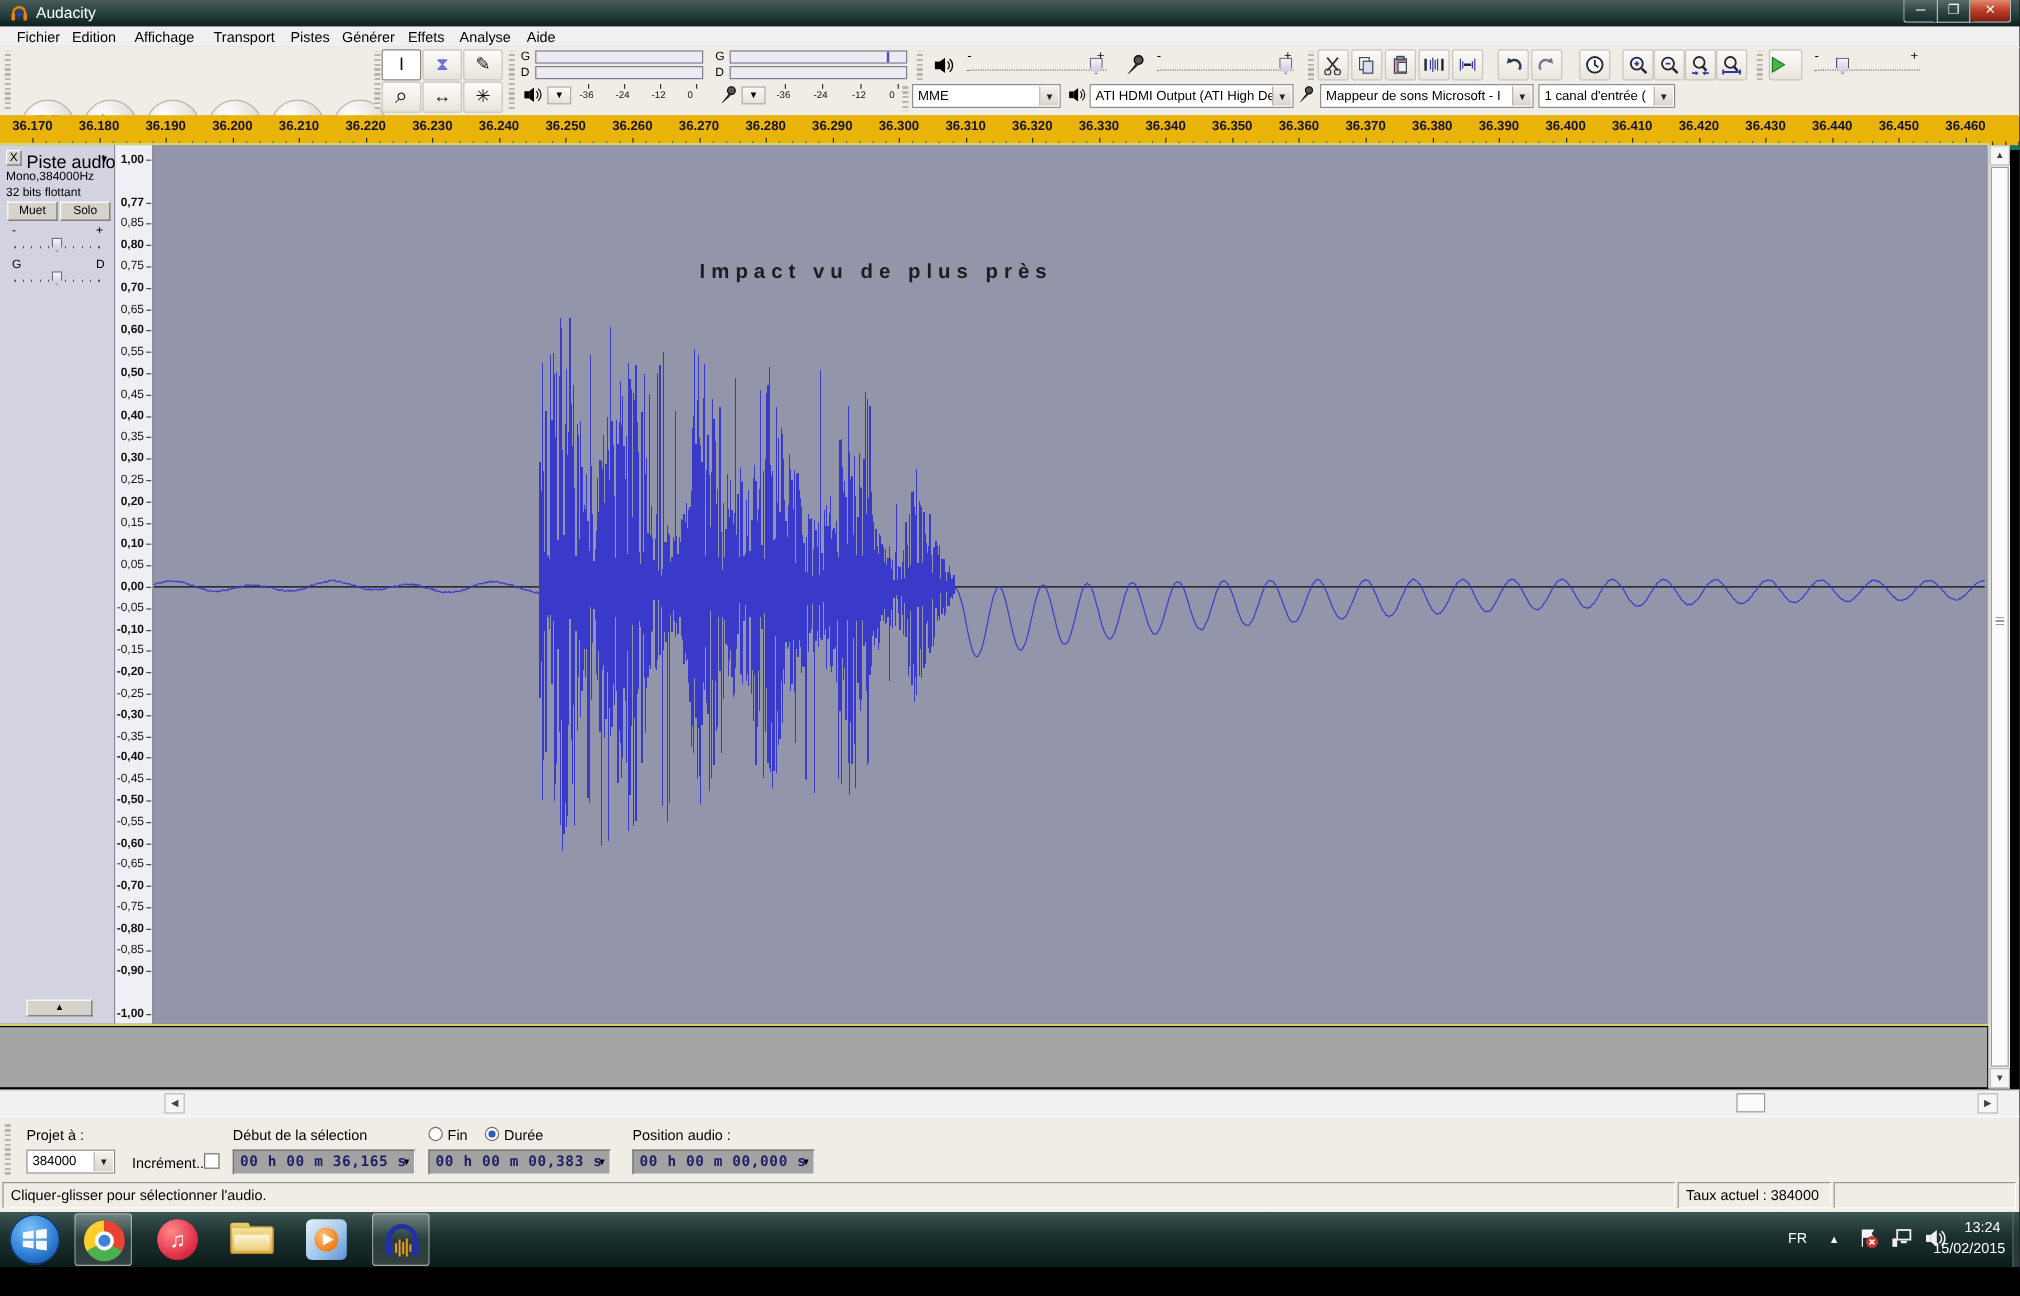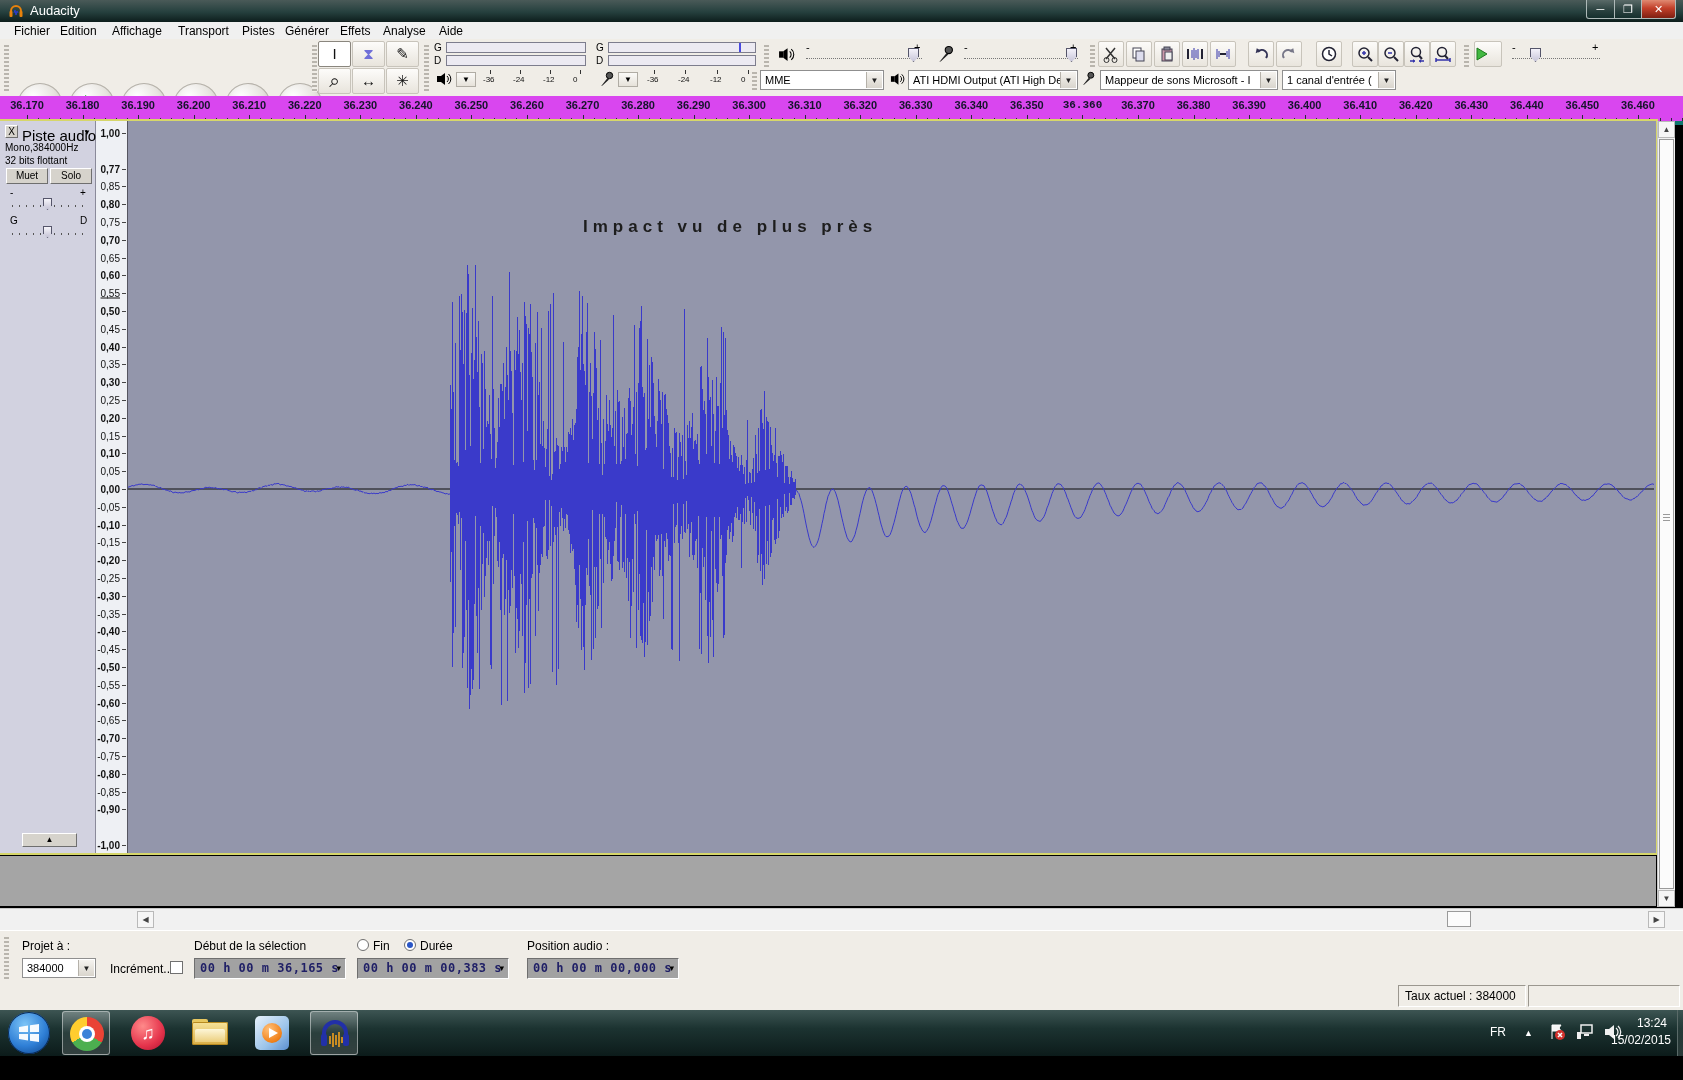--- a/index.html
+++ b/index.html
@@ -36,21 +36,21 @@
   .sthumb{position:absolute;width:11px;height:14px;background:linear-gradient(#f4f2fa,#c9c7da);
     border:1px solid #55556a;box-sizing:border-box;
     clip-path:polygon(0 0,100% 0,100% 60%,50% 100%,0 60%);}
   .ebtn{position:absolute;width:26px;height:26px;border:1px solid #c8c4bb;border-radius:2px;
     background:linear-gradient(#fcfbf9,#e9e5dd);box-sizing:border-box;}
   .combo{position:absolute;height:20px;background:#fff;border:1px solid #8f8f8f;box-sizing:border-box;
     font-size:11px;color:#000;line-height:18px;padding-left:4px;white-space:nowrap;overflow:hidden;}
   .combo .da{position:absolute;right:1px;top:1px;bottom:1px;width:15px;background:linear-gradient(#f5f3ef,#d9d5cd);
     border-left:1px solid #b5b1a9;font-size:8px;color:#222;text-align:center;line-height:17px;}
   
-  #timeline{left:0;top:96px;width:1683px;height:25px;background:#d946ef;border-bottom:4px solid #0f766e;}
+  #timeline{left:0;top:96px;width:1683px;height:25px;background:#eab308;border-bottom:4px solid #0f766e;}
   .tl-label{position:absolute;top:3px;font-size:11px;font-weight:700;color:#14142a;transform:translateX(-50%);}
   .tl-tick{position:absolute;bottom:0;width:1px;background:#2a2a3a;}
   
   #trackwrap{left:0;top:121px;width:1656px;height:732px;background:#9396ab;outline:2px solid #d6d66a;}
   #panel{left:0;top:0;width:96px;height:732px;background:#d2d2e0;border-right:1px solid #8a8a9a;box-sizing:border-box;}
   .pbtn{position:absolute;background:#d6d3cc;border:1px solid;border-color:#fff #6f6f6f #6f6f6f #fff;
     font-size:10px;text-align:center;color:#000;box-sizing:border-box;}
   .ptxt{position:absolute;font-size:10px;color:#000;white-space:nowrap;}
   .pslider{position:absolute;left:10px;width:76px;height:14px;}
   .pslider .trk{position:absolute;left:2px;right:2px;top:9px;height:2px;
@@ -477,21 +477,21 @@
     <div class="tl-tick" style="left: 982px; height: 3px;"></div>
     <div class="tl-tick" style="left: 994px; height: 3px;"></div>
     <div class="tl-tick" style="left: 1005px; height: 3px;"></div>
     <div class="tl-tick" style="left: 1016px; height: 3px;"></div>
     <span class="tl-label" style="left: 1026.9px;">36.350</span>
     <div class="tl-tick" style="left: 1027px; height: 6px;"></div>
     <div class="tl-tick" style="left: 1038px; height: 3px;"></div>
     <div class="tl-tick" style="left: 1049px; height: 3px;"></div>
     <div class="tl-tick" style="left: 1060px; height: 3px;"></div>
     <div class="tl-tick" style="left: 1071px; height: 3px;"></div>
-    <span class="tl-label" style="left: 1082.45px; font-family: Liberation Mono, monospace;">36.360</span>
+    <span class="tl-label" style="left: 1082.45px;">36.360</span>
     <div class="tl-tick" style="left: 1082px; height: 6px;"></div>
     <div class="tl-tick" style="left: 1094px; height: 3px;"></div>
     <div class="tl-tick" style="left: 1105px; height: 3px;"></div>
     <div class="tl-tick" style="left: 1116px; height: 3px;"></div>
     <div class="tl-tick" style="left: 1127px; height: 3px;"></div>
     <span class="tl-label" style="left: 1138px;">36.370</span>
     <div class="tl-tick" style="left: 1138px; height: 6px;"></div>
     <div class="tl-tick" style="left: 1149px; height: 3px;"></div>
     <div class="tl-tick" style="left: 1160px; height: 3px;"></div>
     <div class="tl-tick" style="left: 1171px; height: 3px;"></div>
@@ -589,21 +589,21 @@
       <span class="vr-label b" style="top: 83.2px;">0,80</span>
       <div class="vr-tick" style="top: 83.2px;"></div>
       <span class="vr-label" style="top: 101px;">0,75</span>
       <div class="vr-tick" style="top: 101px;"></div>
       <span class="vr-label b" style="top: 118.8px;">0,70</span>
       <div class="vr-tick" style="top: 118.8px;"></div>
       <span class="vr-label" style="top: 136.6px;">0,65</span>
       <div class="vr-tick" style="top: 136.6px;"></div>
       <span class="vr-label b" style="top: 154.4px;">0,60</span>
       <div class="vr-tick" style="top: 154.4px;"></div>
-      <span class="vr-label" style="top: 172.2px; text-decoration: underline;">0,55</span>
+      <span class="vr-label" style="top: 172.2px;">0,55</span>
       <div class="vr-tick" style="top: 172.2px;"></div>
       <span class="vr-label b" style="top: 190px;">0,50</span>
       <div class="vr-tick" style="top: 190px;"></div>
       <span class="vr-label" style="top: 207.8px;">0,45</span>
       <div class="vr-tick" style="top: 207.8px;"></div>
       <span class="vr-label b" style="top: 225.6px;">0,40</span>
       <div class="vr-tick" style="top: 225.6px;"></div>
       <span class="vr-label" style="top: 243.4px;">0,35</span>
       <div class="vr-tick" style="top: 243.4px;"></div>
       <span class="vr-label b" style="top: 261.2px;">0,30</span>
@@ -705,20 +705,21 @@
     <span>00 h 00 m 00,383 s</span><span class="da">▼</span>
   </div>
 
   <span class="sl-label" style="left:527px;top:8px">Position audio :</span>
   <div class="timefield" style="left:527px;top:27px;width:152px">
     <span>00 h 00 m 00,000 s</span><span class="da">▼</span>
   </div>
 </div>
 
 <div class="abs" id="statusbar">
+  <div class="scell" style="left:2px;width:1394px">Cliquer-glisser pour sélectionner l'audio.</div>
   <div class="scell" style="left:1398px;width:128px">Taux actuel : 384000</div>
   <div class="scell" style="left:1528px;width:152px"></div>
 </div>
 
 <div class="abs" id="taskbar">
   <div class="abs" style="left:8px;top:2px;width:42px;height:42px;border-radius:50%;
        background:radial-gradient(circle at 40% 30%,#7cc4f7,#2f7fd6 55%,#0a3f86);box-shadow:inset 0 0 0 1px #0a2a55">
     <svg width="24" height="24" viewBox="0 0 24 24" style="margin:9px">
       <path d="M2 6 L11 4.5 L11 11 L2 11 Z" fill="#fff" opacity=".95"></path>
       <path d="M13 4.2 L22 3 L22 11 L13 11 Z" fill="#fff" opacity=".95"></path>

